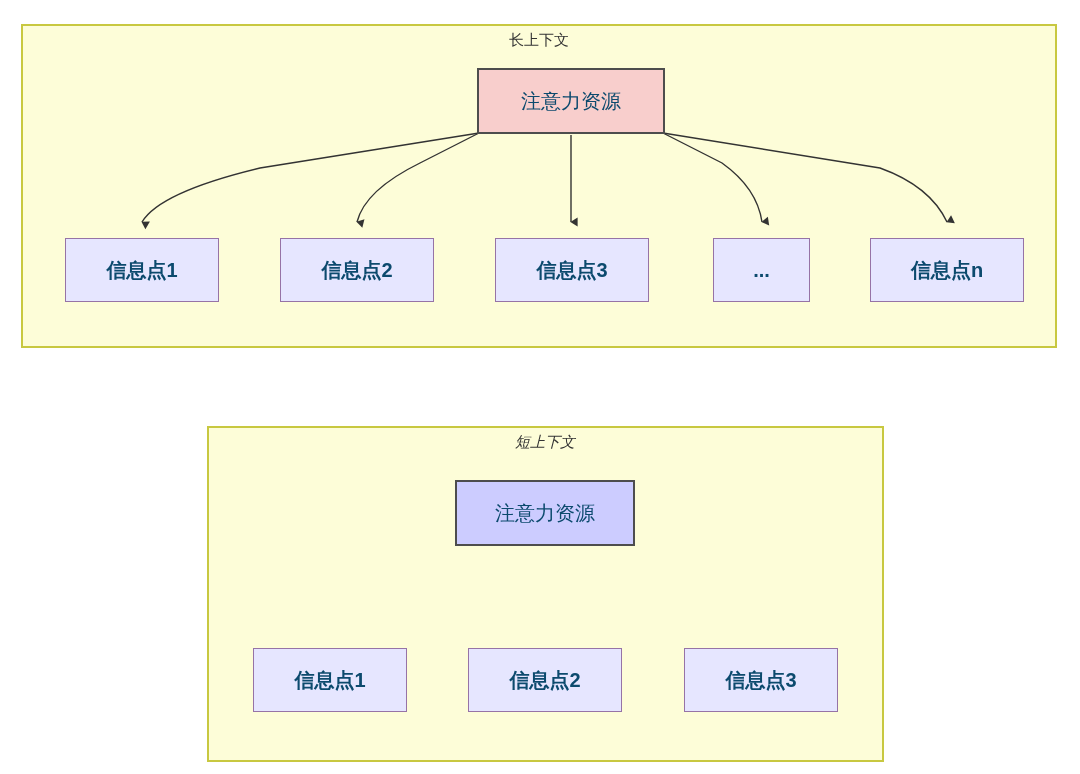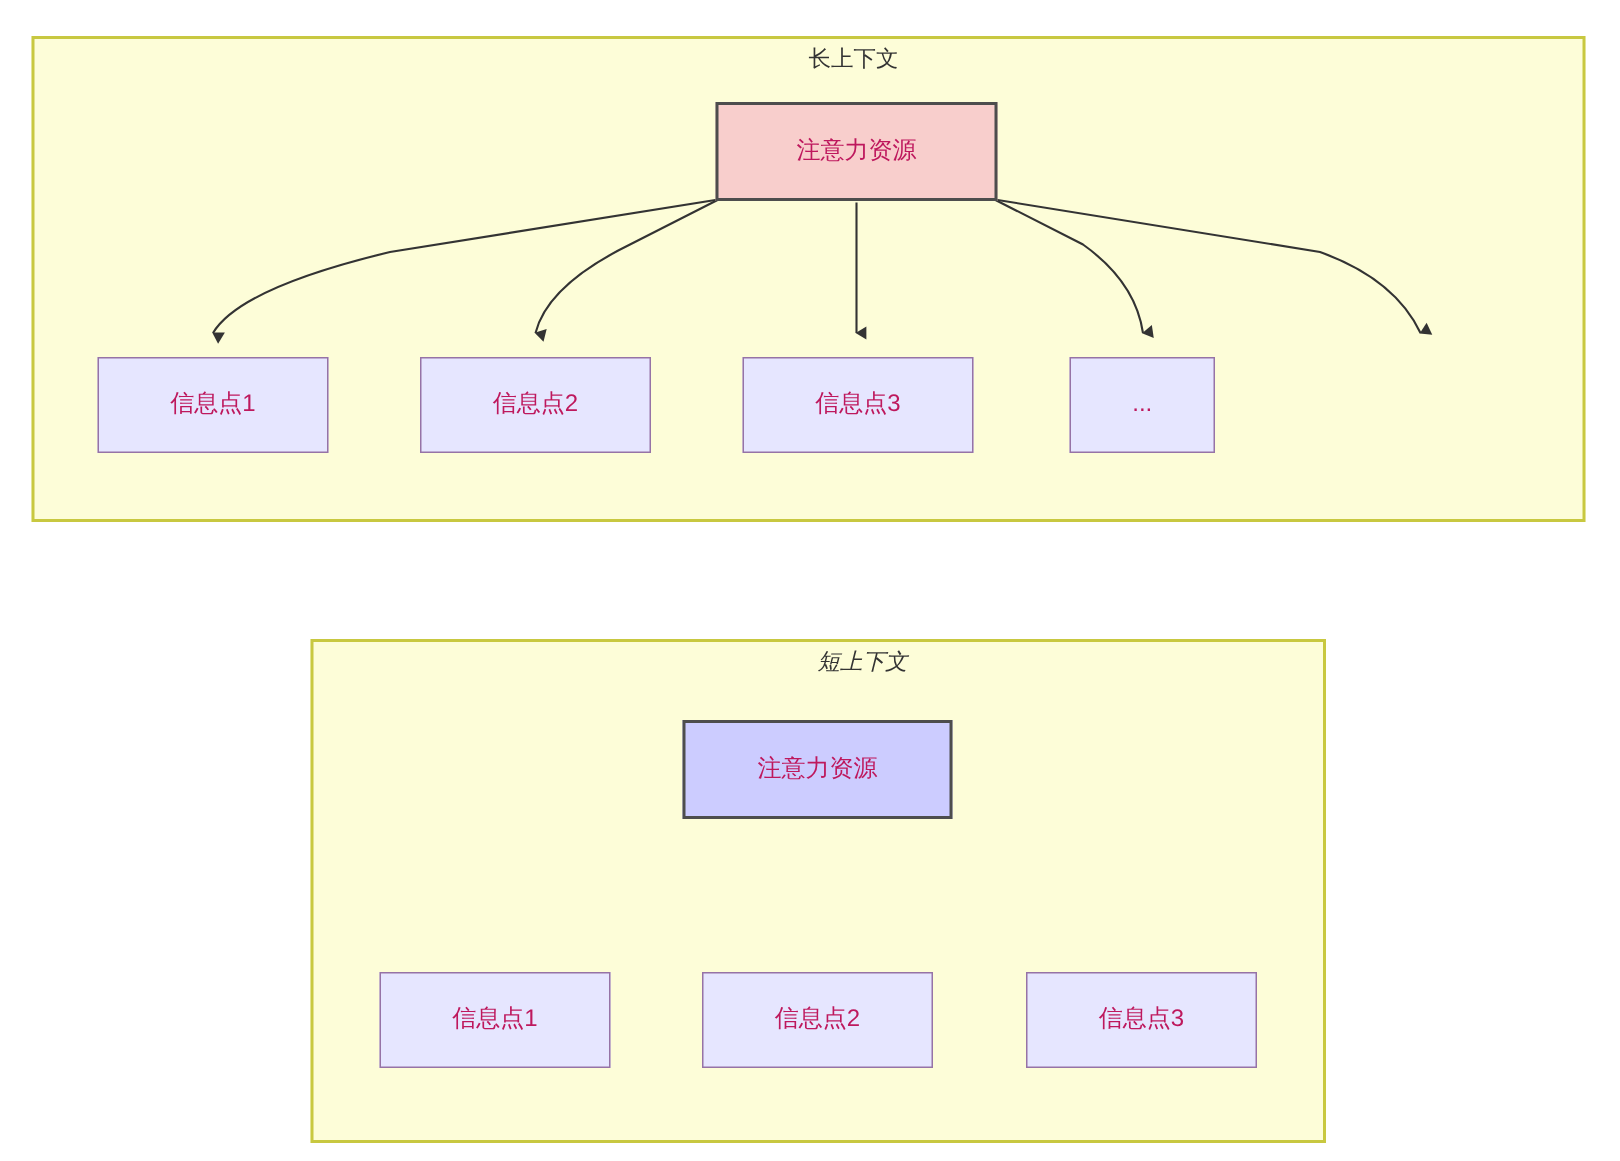--- a/index.html
+++ b/index.html
@@ -28,49 +28,50 @@
     background: #fdfdd8;
     border: 2px solid #c8c840;
     box-sizing: border-box;
   }
 
   .group-title {
     position: absolute;
     font-size: 15px;
     color: #333333;
     white-space: nowrap;
-    text-align: right;
+    text-align: center;
     line-height: 1;
   }
 
   .node {
     position: absolute;
     box-sizing: border-box;
     display: flex;
     align-items: center;
     justify-content: center;
-    font-size: 16px;
-    color: #be185d;
+    font-size: 20px;
+    color: #0c4a6e;
     white-space: nowrap;
     line-height: 1;
   }
 
   .node-root-pink {
     background: #f8cecc;
     border: 2px solid #4d4d4d;
   }
 
   .node-root-blue {
     background: #ccccff;
     border: 2px solid #4d4d4d;
   }
 
   .node-leaf {
     background: #e6e6ff;
     border: 1px solid #9673a6;
+    font-weight: bold;
   }
 
   .edges {
     position: absolute;
     left: 0;
     top: 0;
     width: 1080px;
     height: 774px;
     pointer-events: none;
   }
@@ -105,20 +106,21 @@
   <div class="node node-root-pink" style="left:477px; top:68px; width:188px; height:66px;">注意力资源</div>
 
   <div class="node node-leaf" style="left:65px; top:238px; width:154px; height:64px;">信息点1</div>
 
   <div class="node node-leaf" style="left:280px; top:238px; width:154px; height:64px;">信息点2</div>
 
   <div class="node node-leaf" style="left:495px; top:238px; width:154px; height:64px;">信息点3</div>
 
   <div class="node node-leaf" style="left:713px; top:238px; width:97px; height:64px;">...</div>
 
+  <div class="node node-leaf" style="left:870px; top:238px; width:154px; height:64px;">信息点n</div>
 
   <div class="group-frame" style="left:207px; top:426px; width:677px; height:336px;"></div>
 
   <div class="group-title" style="left:485px; top:434px; width:120px;font-style:italic;">短上下文</div>
 
   <div class="node node-root-blue" style="left:455px; top:480px; width:180px; height:66px;">注意力资源</div>
 
   <div class="node node-leaf" style="left:253px; top:648px; width:154px; height:64px;">信息点1</div>
 
   <div class="node node-leaf" style="left:468px; top:648px; width:154px; height:64px;">信息点2</div>

